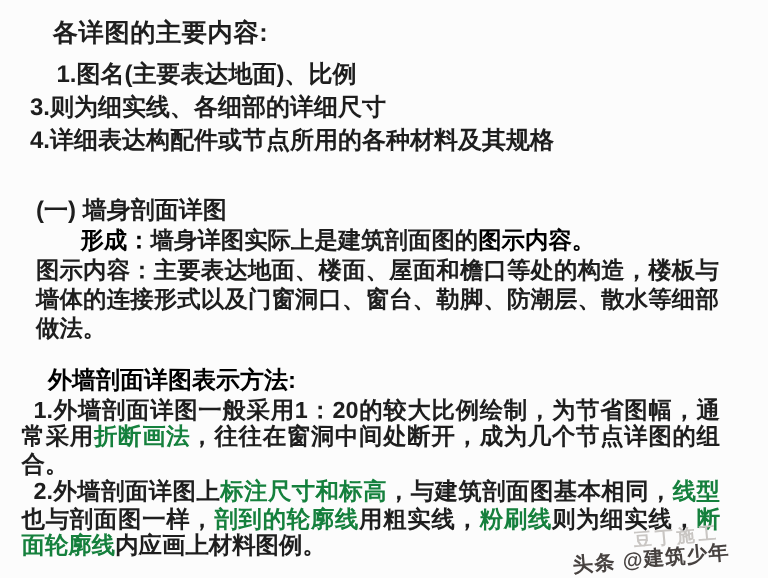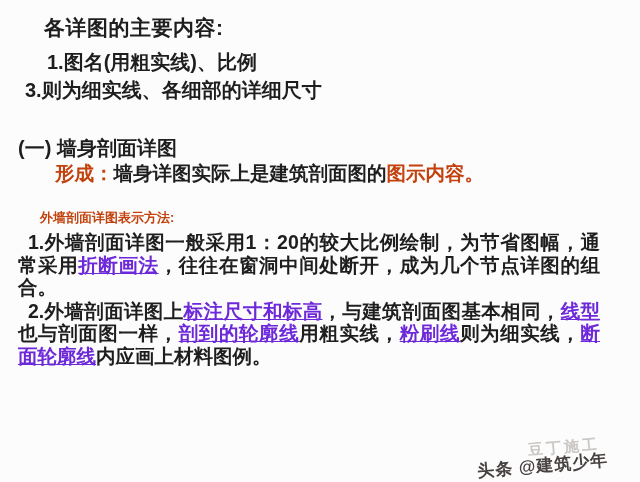--- a/index.html
+++ b/index.html
@@ -21,48 +21,48 @@
     letter-spacing:.5px;
   }
   .intro-list{margin-top:7px;}
   .intro-item{
     margin:0 14px 0 25px;
     font-size:20px;
     line-height:27.5px;
     white-space:nowrap;
   }
   .intro-item.indent{margin-left:47px;}
-  .wall-section{margin-top:31px;}
+  .wall-section{margin-top:31px;padding-left:12px;}
   .section-heading{
     margin:0 14px 0 18px;
     font-size:20px;
     line-height:26px;
   }
   .para{
     margin:0 13px 0 18px;
     font-size:19.5px;
     line-height:24px;
     text-align:justify;
   }
   .para.formation{text-indent:37px;line-height:25px;}
   .method-section{margin-top:19px;}
   .method-heading{
     margin:0 14px 0 40px;
-    font-size:13px;
+    font-size:20px;
     line-height:25px;
   }
   .method-para{
     margin:1px 12px 0 18px;
     font-size:19.5px;
     line-height:22.6px;
     text-indent:10px;
     text-align:justify;
   }
-  .red{color:#c2410c;margin-top:14px;}
-  .red-bright{color:#6d28d9;text-decoration:underline;}
+  .red{color:#000000;margin-top:14px;}
+  .red-bright{color:#15803d;}
   .watermark-faint{
     position:absolute;
     right:12px;
     bottom:25px;
     font-size:15px;
     color:#c9c6c3;
     letter-spacing:3px;
     transform:rotate(-5deg);
     font-weight:bold;
   }
@@ -78,27 +78,29 @@
   }
 </style>
 </head>
 <body>
 
 <div class="page">
 
   <div class="title">各详图的主要内容:</div>
 
   <div class="intro-list">
-    <p class="intro-item indent"><span>1.</span><span>图名(用粗实线)、比例</span></p>
+    <p class="intro-item indent"><span>1.</span><span>图名(主要表达地面)、比例</span></p>
     <p class="intro-item"><span>3.</span><span>则为细实线、各细部的详细尺寸</span></p>
+    <p class="intro-item"><span>4.</span><span>详细表达构配件或节点所用的各种材料及其规格</span></p>
   </div>
 
   <div class="wall-section">
     <div class="section-heading">(一) 墙身剖面详图</div>
     <p class="para formation"><span class="red">形成：</span><span>墙身详图实际上是建筑剖面图的</span><span class="red">图示内容。</span></p>
+    <p class="para"><span>图示内容：</span><span>主要表达地面、楼面、屋面和檐口等处的构造，楼板与墙体的连接形式以及门窗洞口、窗台、勒脚、防潮层、散水等细部做法。</span></p>
   </div>
 
   <div class="method-section">
     <div class="method-heading red">外墙剖面详图表示方法:</div>
     <p class="method-para"><span>1.外墙剖面详图一般采用1：20的较大比例绘制，为节省图幅，通常采用</span><span class="red-bright">折断画法</span><span>，往往在窗洞中间处断开，成为几个节点详图的组合。</span></p>
     <p class="method-para"><span>2.外墙剖面详图上</span><span class="red-bright">标注尺寸和标高</span><span>，与建筑剖面图基本相同，</span><span class="red-bright">线型</span><span>也与剖面图一样，</span><span class="red-bright">剖到的轮廓线</span><span>用粗实线，</span><span class="red-bright">粉刷线</span><span>则为细实线，</span><span class="red-bright">断面轮廓线</span><span>内应画上材料图例。</span></p>
   </div>
 
   <div class="watermark-faint">豆丁施工</div>
   <div class="watermark-credit">头条 @建筑少年</div>

